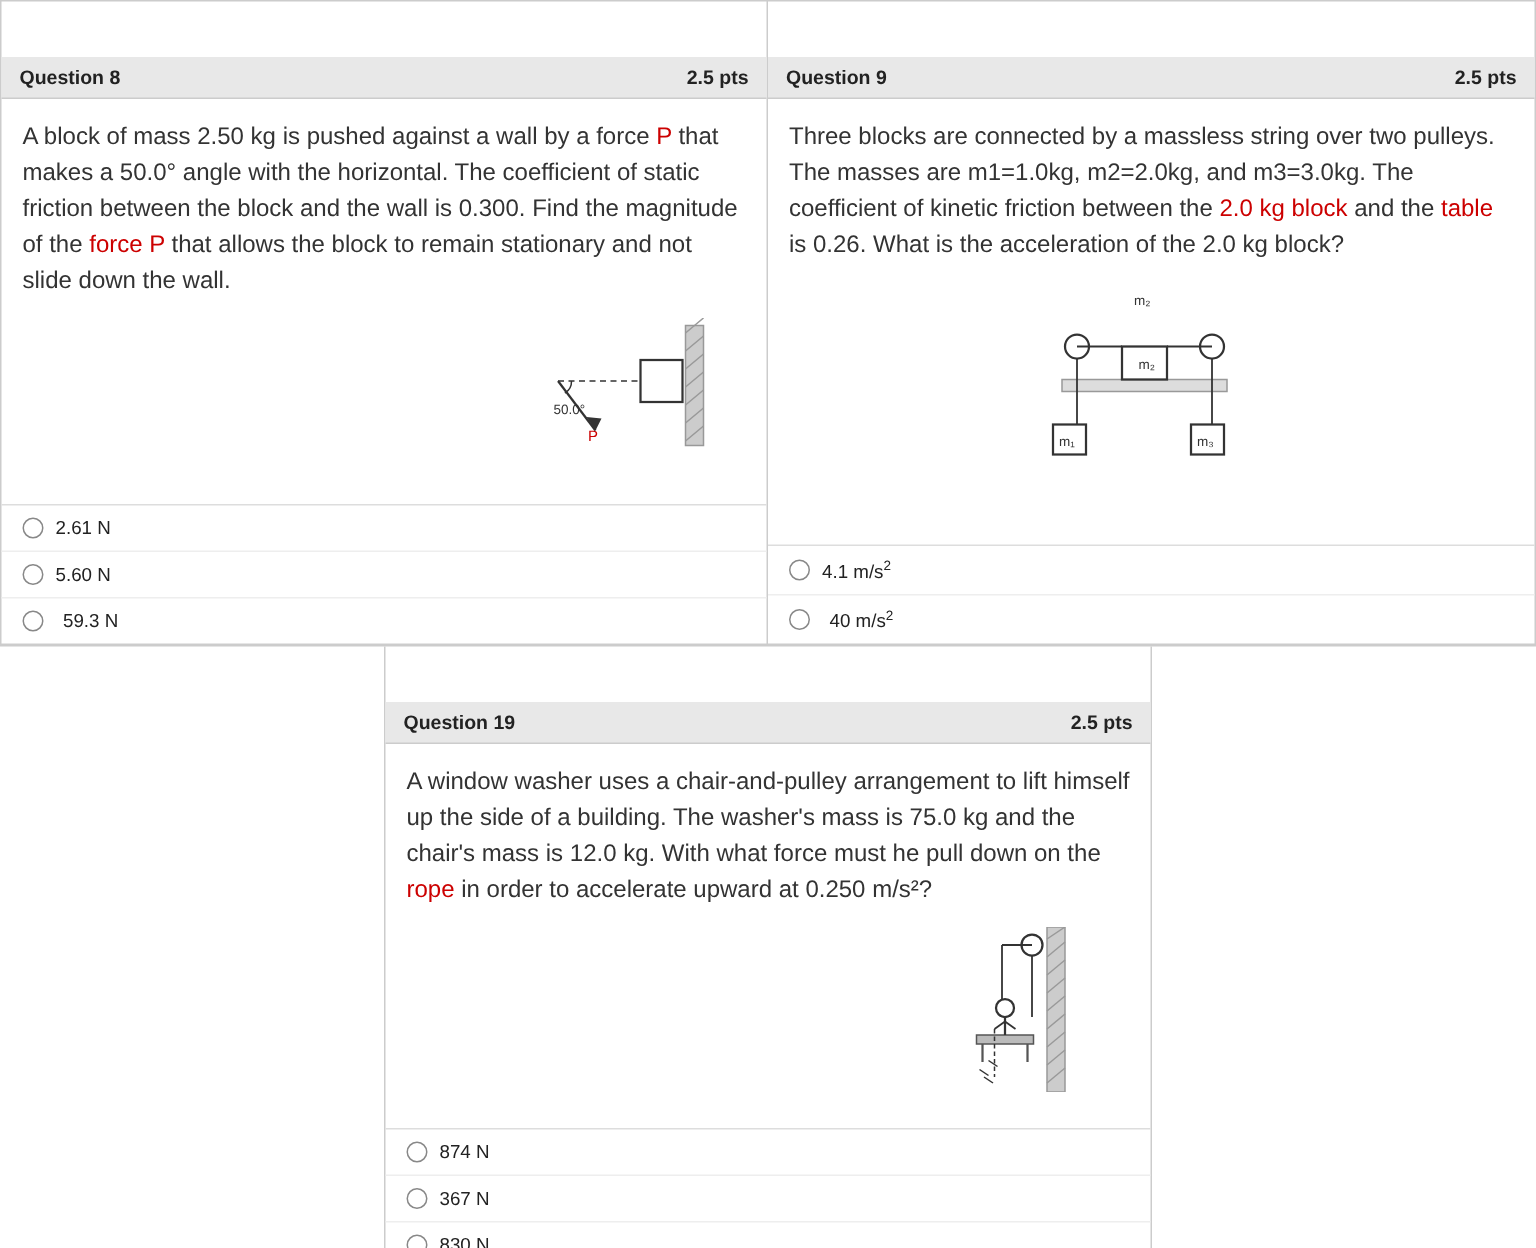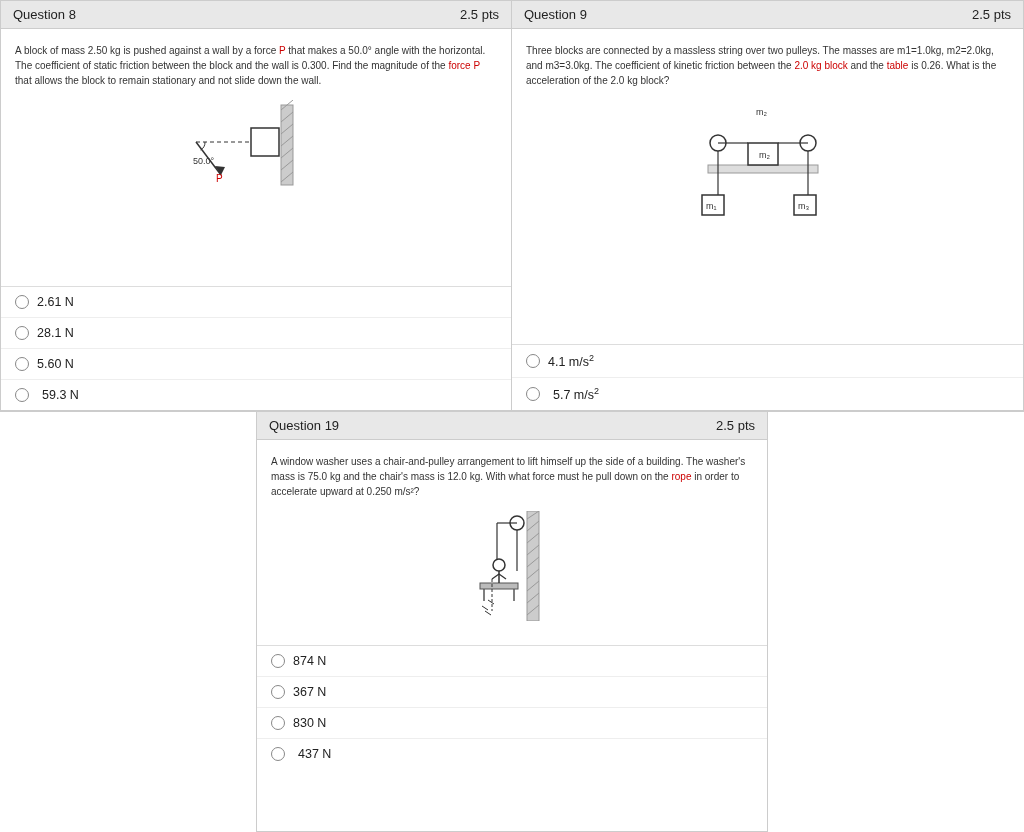--- a/index.html
+++ b/index.html
@@ -25,46 +25,47 @@
       flex-direction: column;
     }
 
     .question-header {
       display: flex;
       justify-content: space-between;
       align-items: center;
       background: #e8e8e8;
       padding: 6px 12px;
       border-bottom: 1px solid #ccc;
-      font-weight: normal;
+      font-weight: bold;
       font-size: 13px;
+      margin-top: 37px;
     }
 
     .question-body {
       padding: 14px 14px 8px 14px;
       flex: 1;
     }
 
     .question-text {
-      font-size: 10px;
+      font-size: 16px;
       line-height: 1.5;
       margin-bottom: 12px;
       color: #333;
     }
 
     .question-text span.highlight {
       color: #c00;
     }
 
     .diagram-area {
       margin: 10px 0 16px 0;
       min-height: 80px;
       display: flex;
       align-items: center;
-      justify-content: center;
+      justify-content: flex-end;
     }
 
     .answer-options {
       border-top: 1px solid #ddd;
     }
 
     .answer-option {
       display: flex;
       align-items: center;
       padding: 8px 14px;
@@ -149,24 +150,20 @@
         </svg>
       </div>
     </div>
     <div class="answer-options">
       <div class="answer-option">
         <span class="radio-circle"></span>
         <span>2.61 N</span>
       </div>
       <div class="answer-option">
         <span class="radio-circle"></span>
-        <span>28.1 N</span>
-      </div>
-      <div class="answer-option">
-        <span class="radio-circle"></span>
         <span>5.60 N</span>
       </div>
       <div class="answer-option">
         <span class="radio-circle"></span>
         <span>59.3 N</span>
       </div>
     </div>
   </div>
 
   <div class="question-box" style="border-left: none;">
@@ -207,21 +204,21 @@
         </svg>
       </div>
     </div>
     <div class="answer-options">
       <div class="answer-option">
         <span class="radio-circle"></span>
         <span>4.1 m/s<sup>2</sup></span>
       </div>
       <div class="answer-option">
         <span class="radio-circle"></span>
-        <span>5.7 m/s<sup>2</sup></span>
+        <span>40 m/s<sup>2</sup></span>
       </div>
     </div>
   </div>
 
   <div class="question-10-wrapper">
     <div class="question-10-box">
       <div class="question-header">
         <span>Question 19</span>
         <span>2.5 pts</span>
       </div>

